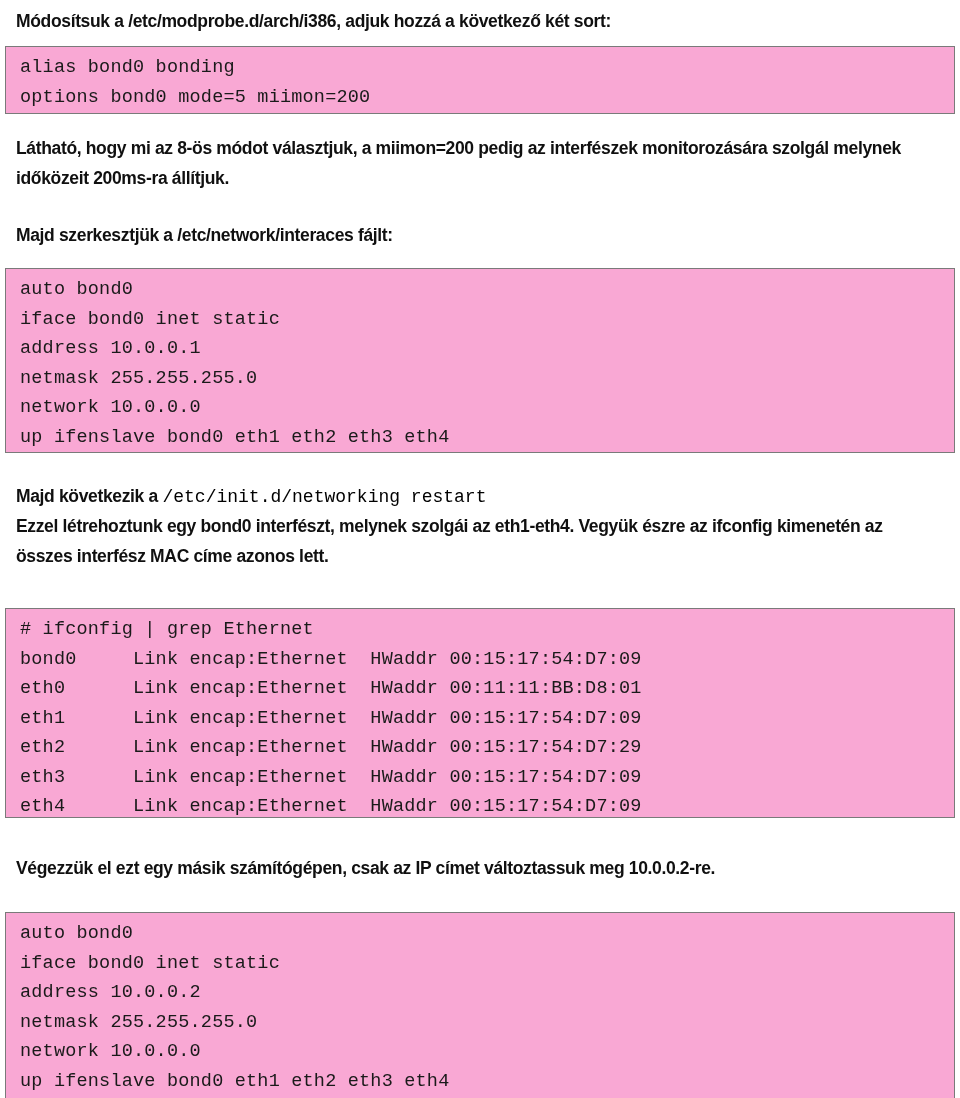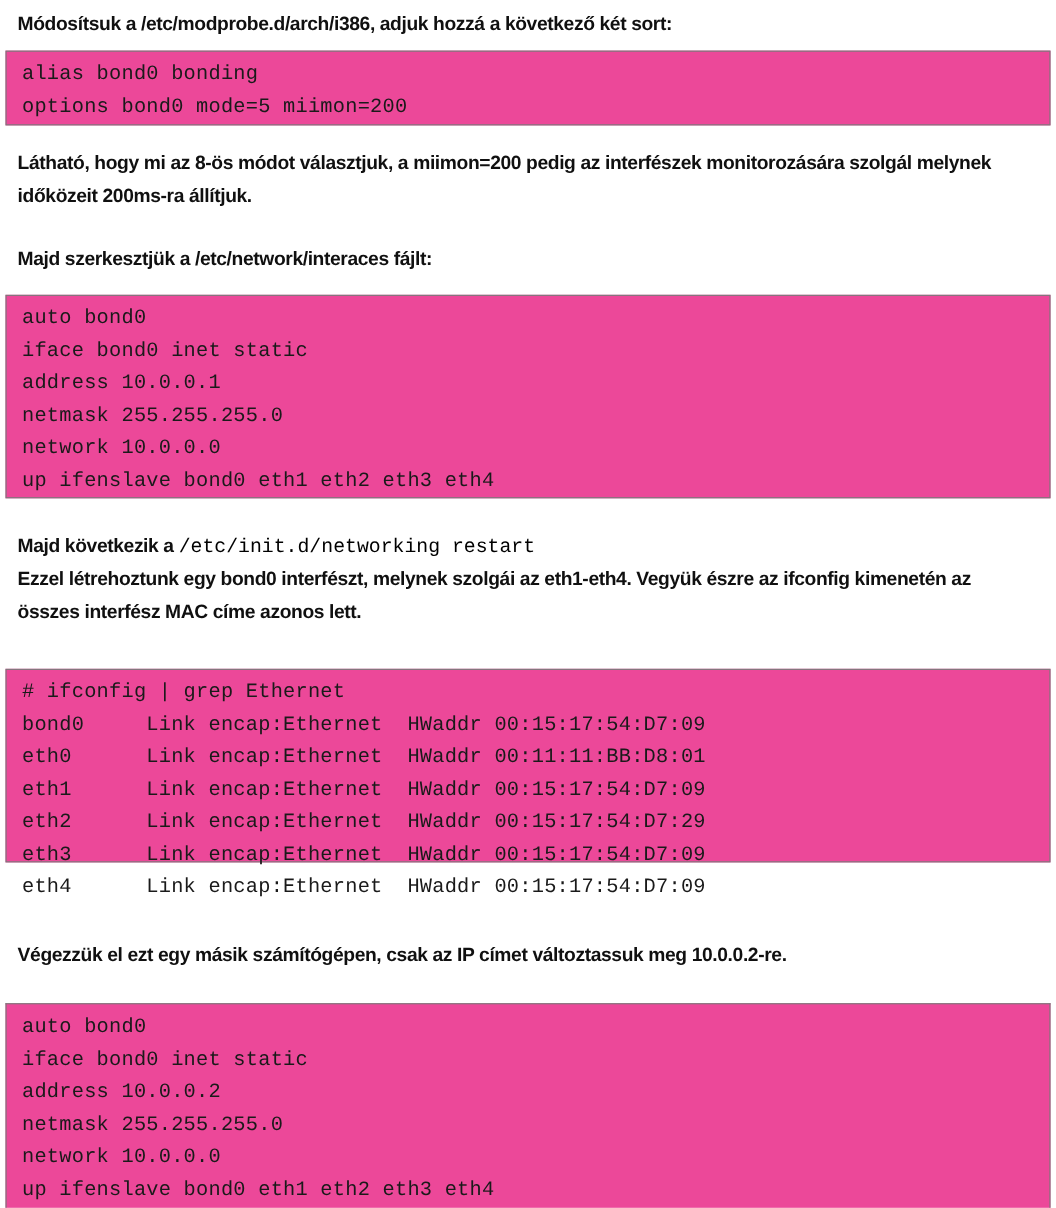--- a/index.html
+++ b/index.html
@@ -50,36 +50,36 @@
     letter-spacing: 0;
     color: #000000;
   }
 
   
   .codebox {
     position: absolute;
     left: 5px;
     box-sizing: border-box;
     border: 1.4px solid #7a7a7a;
-    background: #ec4899;
+    background: #f9a8d4;
     padding: 6px 12px 6px 14px;
   }
   .codebox .line {
     font-family: "Liberation Mono", "DejaVu Sans Mono", monospace;
     font-size: 18.5px;
     line-height: 29.5px;
     color: #1a1a1a;
     white-space: pre;
     letter-spacing: 0.2px;
   }
 
   
   #box-modprobe { top: 46px;  width: 950px; height: 68px; }
   #box-interfaces { top: 268px; width: 950px; height: 185px; }
-  #box-ifconfig { top: 608px; width: 950px; height: 176px; padding-left: 14px; }
+  #box-ifconfig { top: 608px; width: 950px; height: 210px; padding-left: 14px; }
   #box-interfaces2 { top: 912px; width: 950px; height: 186px; border-bottom: none; }
 
   
   #p-modprobe      { top: 6px; }
   #p-lathato       { top: 133px; width: 930px; white-space: normal; }
   #p-majd-szerk    { top: 220px; }
   #p-majd-kovet    { top: 481px; }
   #p-ezzel         { top: 511px; width: 900px; white-space: normal; }
   #p-vegezzuk      { top: 853px; }
 </style>

